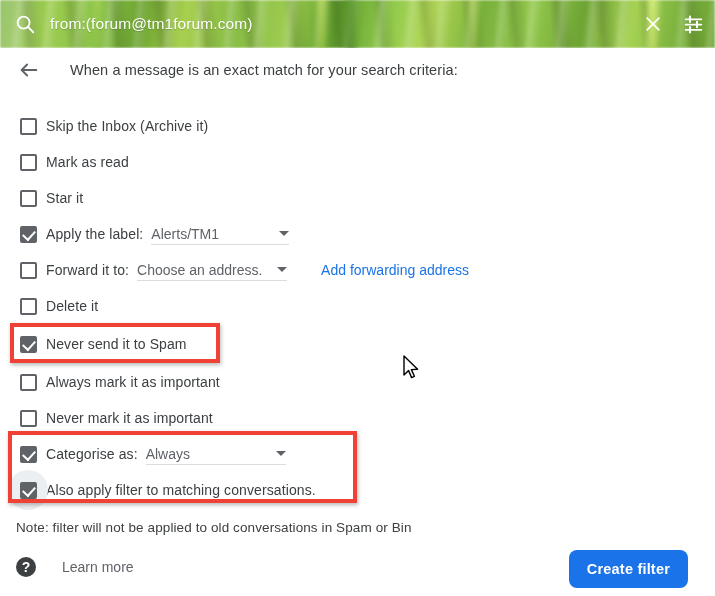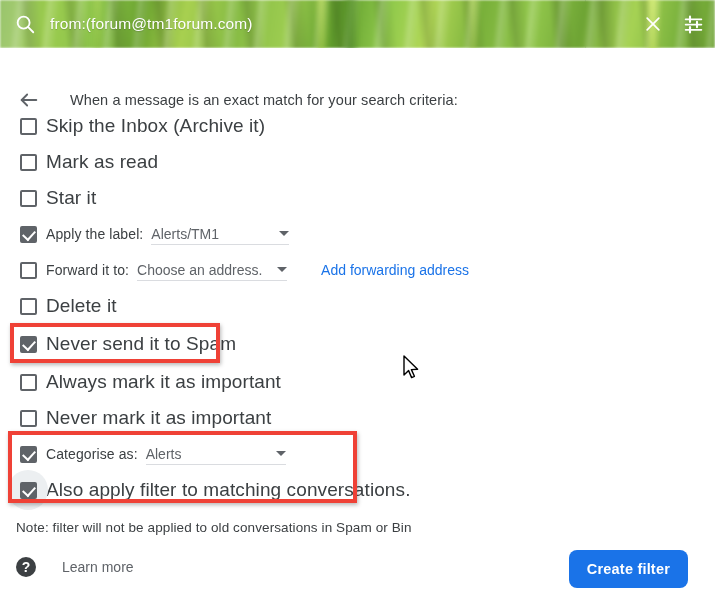--- a/index.html
+++ b/index.html
@@ -66,21 +66,21 @@
   .sb-tune {
     position: absolute; right: 10px; top: 12px;
     width: 24px; height: 24px; cursor: pointer;
     display: flex; align-items: center; justify-content: center;
   }
 
   
   .panel { position: absolute; left: 0; top: 48px; width: 714px; height: 548px; background: #fff; }
 
   .head-row {
-    position: absolute; left: 0; top: 38px; height: 28px;
+    position: absolute; left: 0; top: 8px; height: 28px;
     display: flex; align-items: center;
   }
   .back-arrow {
     width: 26px; height: 26px; margin-left: 16px;
     display: flex; align-items: center; justify-content: center; cursor: pointer;
   }
   .head-text {
     margin-left: 28px;
     font-size: 14.5px; color: #3c4043; letter-spacing: .1px;
   }
@@ -106,21 +106,21 @@
     border: 2px solid #5f6368; background: #fff;
   }
   .cb.checked { background: #5f6368; border-color: #5f6368; }
   .cb.checked::after {
     content: ""; position: absolute;
     left: 3px; top: 0px; width: 6px; height: 10px;
     border: solid #fff; border-width: 0 2px 2px 0;
     transform: rotate(42deg);
   }
   .row-label {
-    font-size: 19px; color: #3c4043; letter-spacing: .1px;
+    font-size: 14px; color: #3c4043; letter-spacing: .1px;
     white-space: nowrap;
   }
   .row-prefix {
     font-size: 14px; color: #3c4043; letter-spacing: .1px;
     white-space: nowrap; margin-right: 8px;
   }
 
   .select {
     position: relative; display: inline-flex; align-items: center;
     border-bottom: 1px solid #dadce0;
@@ -303,21 +303,21 @@
         </div>
       <div class="row-label">Never mark it as important</div>
     </div>
 
     <div class="row" style="top:391px;align-items:center;">
       <div class="cb-wrap">
           <div class="cb checked"></div>
         </div>
       <div class="row-prefix">Categorise as:</div>
       <div class="select sel-cat">
-        <span class="val">Alerts</span>
+        <span class="val">Always</span>
         <span class="caret"></span>
       </div>
     </div>
 
     <div class="row" style="top:427px;">
       <div class="cb-wrap">
         <div class="ripple"></div>
         <div class="cb checked"></div>
       </div>
       <div class="row-label">Also apply filter to matching conversations.</div>

